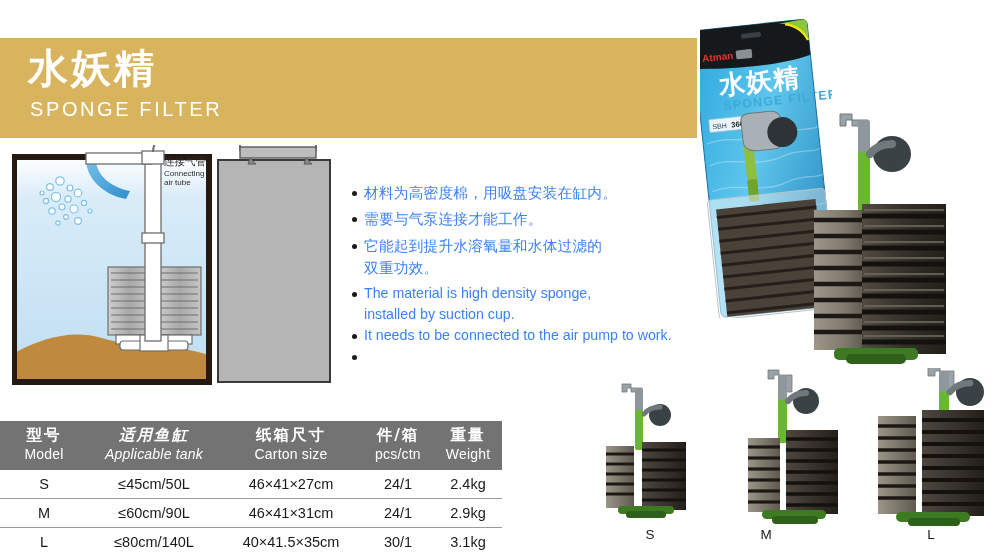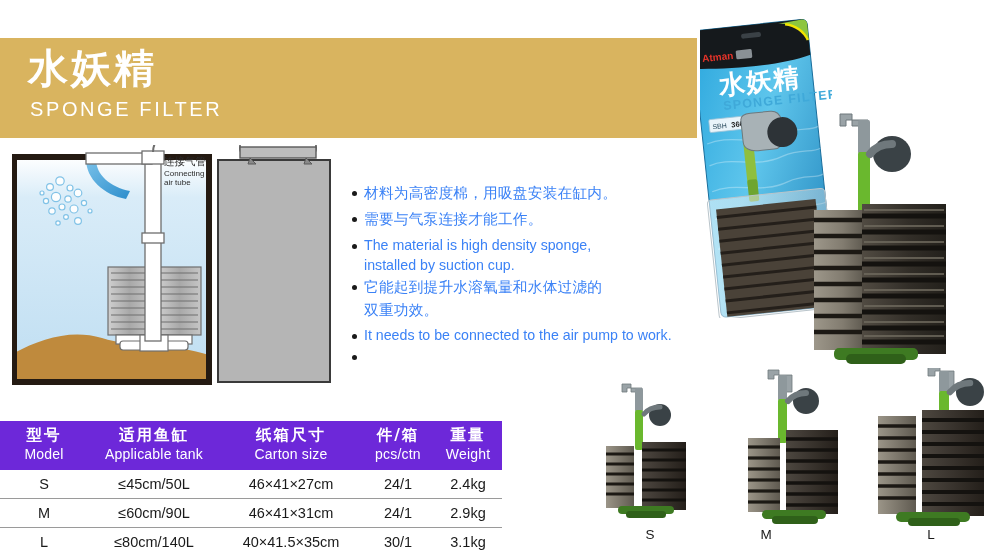--- a/index.html
+++ b/index.html
@@ -42,33 +42,33 @@
   .btxt { font-size: 14.5px; color: #3b82f6; line-height: 1.52; }
   .cn .btxt { font-family: "DejaVu Sans", "Liberation Sans", sans-serif; font-size: 14.7px; letter-spacing:.2px;}
   .en .btxt { font-size: 14.2px; line-height: 1.46; }
   .bl.en { margin-bottom: 0px; }
   .bl.cn { margin-bottom: 4px; }
 
   
   .spec { position: absolute; left: 0px; top: 421px; width: 502px; }
   table.spec-t { border-collapse: collapse; width: 502px; table-layout: fixed; }
   table.spec-t th {
-    background: #6d28d9; color: #ffffff; font-weight: 400;
+    background: #737373; color: #ffffff; font-weight: 400;
     padding: 5px 0 6px 0; text-align: center; vertical-align: middle;
   }
   .th-cn { display:block; font-size: 15.5px; letter-spacing: 2px; font-weight:700;
            font-family:"DejaVu Sans","Liberation Sans",sans-serif; line-height:1.25; }
   .th-en { display:block; font-size: 14px; letter-spacing: .2px; line-height:1.3; }
   table.spec-t td {
     text-align: center; font-size: 14.5px; color: #1a1a1a;
     padding: 6px 0 6px 0; border-bottom: 1px solid #9a9a9a;
   }
   table.spec-t tr.last td { border-bottom: none; }
   .col-model  { width: 88px; }
-  .col-tank   { width: 132px; }
+  .col-tank   { width: 132px; font-style: italic; }
   .col-carton { width: 142px; }
   .col-pcs    { width: 72px; }
   .col-weight { width: 68px; }
 
   
   .pkg { position: absolute; left: 700px; top: 18px; width: 132px; height: 300px; }
   .hero { position: absolute; left: 806px; top: 110px; width: 152px; height: 260px; }
   .smalls { position: absolute; left: 600px; top: 368px; width: 400px; height: 185px; }
   .size-label {
     position: absolute; font-size: 13.5px; color: #1a1a1a; text-align: center;
@@ -200,29 +200,29 @@
 
   <div class="bullets">
     <div class="bl cn">
       <span class="dot"></span>
       <span class="btxt">材料为高密度棉，用吸盘安装在缸内。</span>
     </div>
     <div class="bl cn">
       <span class="dot"></span>
       <span class="btxt">需要与气泵连接才能工作。</span>
     </div>
+    <div class="bl cn">
+      <span class="dot"></span>
+      <span class="btxt" style="white-space:pre-line">它能起到提升水溶氧量和水体过滤的
+双重功效。</span>
+    </div>
     <div class="bl en">
       <span class="dot"></span>
       <span class="btxt" style="white-space:pre-line">The material is high density sponge,
 installed by suction cup.</span>
-    </div>
-    <div class="bl cn">
-      <span class="dot"></span>
-      <span class="btxt" style="white-space:pre-line">它能起到提升水溶氧量和水体过滤的
-双重功效。</span>
     </div>
     <div class="bl en">
       <span class="dot"></span>
       <span class="btxt">It needs to be connected to the air pump to work.</span>
     </div>
     <div class="bl en">
       <span class="dot"></span>
     </div>
   </div>
 

